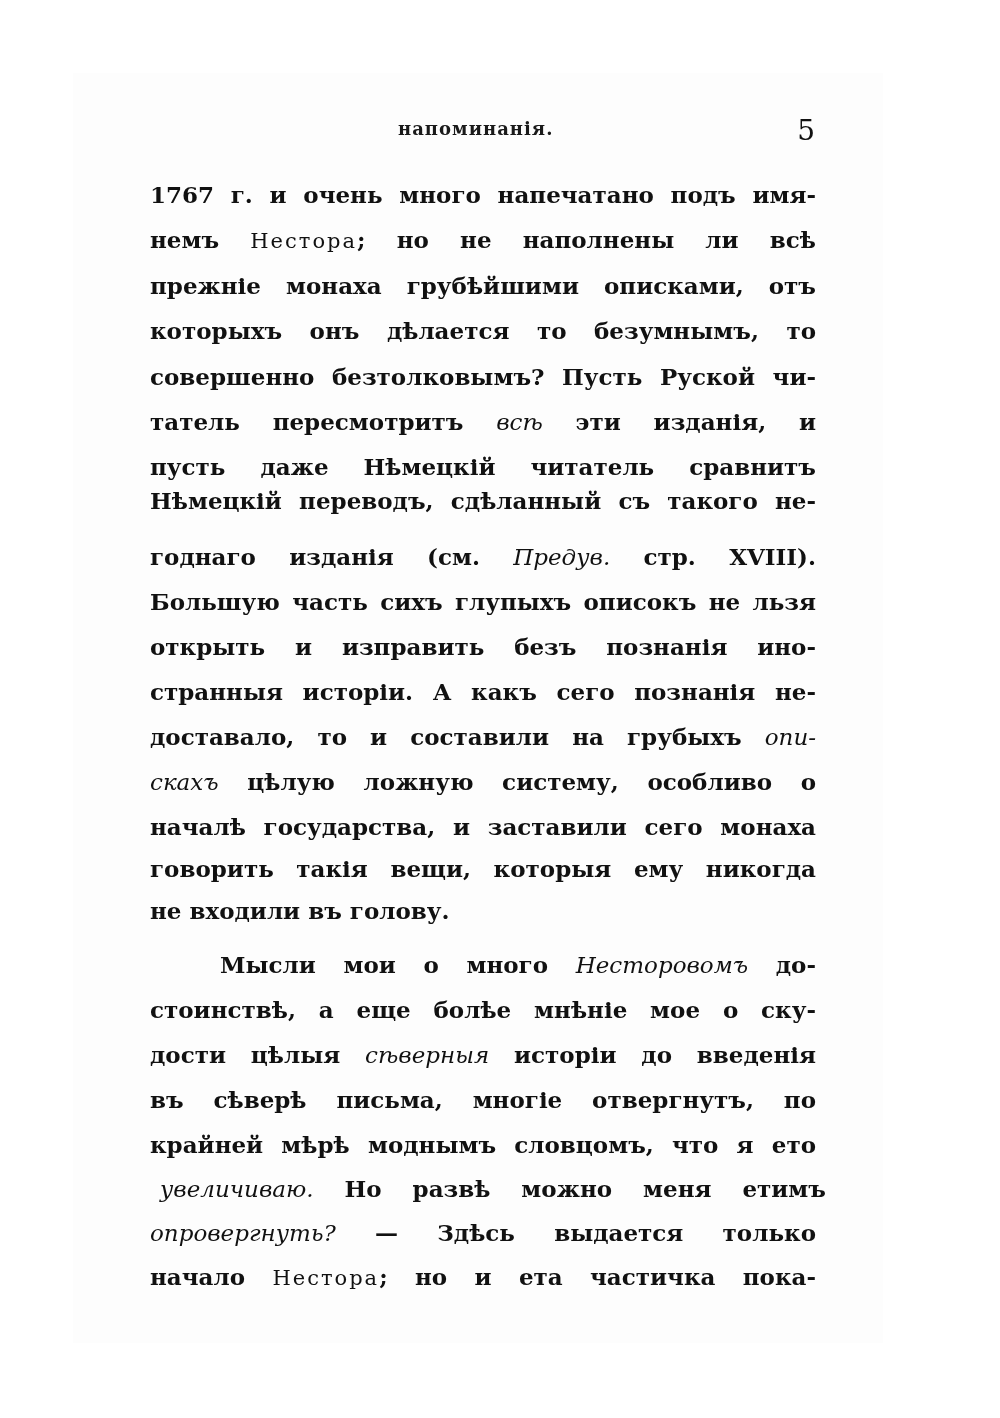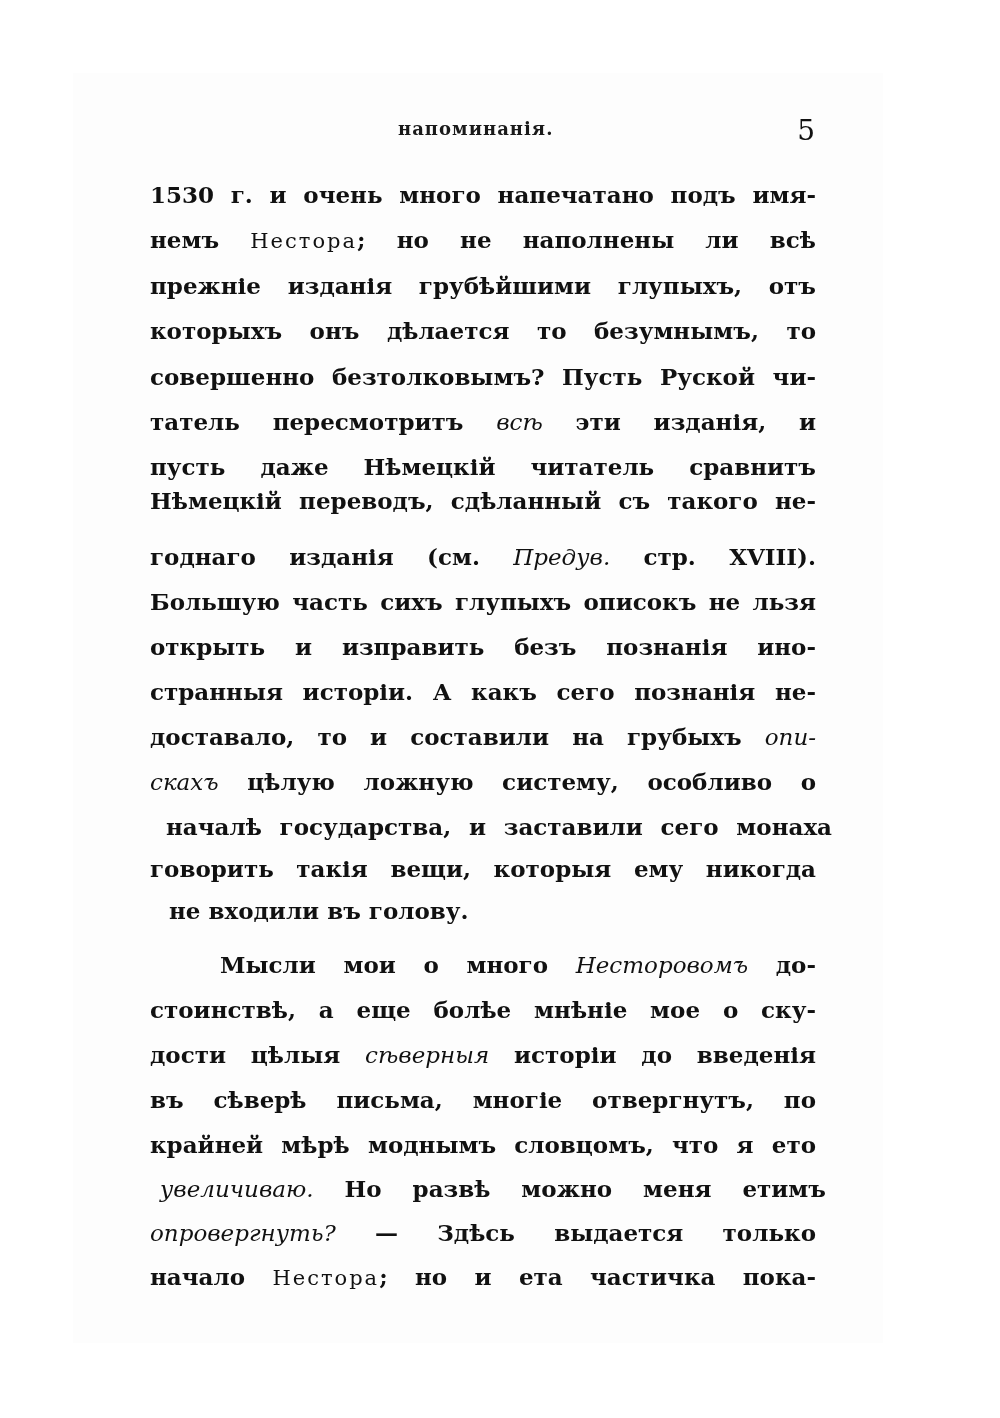--- a/index.html
+++ b/index.html
@@ -89,37 +89,37 @@
 
 <div class="page"></div>
 
 <div class="running-head">
   <span class="running-title">напоминанія.</span>
   <span class="page-number">5</span>
 </div>
 
 <div class="text-block" id="text-block">
     <div>
-      <div class="line" style="top: 0px;"><span class="seg">1530 г. и очень много напечатано подъ имя-</span></div>
+      <div class="line" style="top: 0px;"><span class="seg">1767 г. и очень много напечатано подъ имя-</span></div>
       <div class="line" style="top: 45px;"><span class="seg">немъ </span><span class="seg big">Нестора</span><span class="seg">; но не наполнены ли всѣ</span></div>
-      <div class="line" style="top: 91px;"><span class="seg">прежніе изданія грубѣйшими глупыхъ, отъ</span></div>
+      <div class="line" style="top: 91px;"><span class="seg">прежніе монаха грубѣйшими описками, отъ</span></div>
       <div class="line" style="top: 136px;"><span class="seg">которыхъ онъ дѣлается то безумнымъ, то</span></div>
       <div class="line" style="top: 182px;"><span class="seg">совершенно безтолковымъ? Пусть Руской чи-</span></div>
       <div class="line" style="top: 227px;"><span class="seg">татель пересмотритъ </span><span class="seg it">всѣ</span><span class="seg"> эти изданія, и</span></div>
       <div class="line" style="top: 272px;"><span class="seg">пусть даже Нѣмецкій читатель сравнитъ</span></div>
       <div class="line" style="top: 306px;"><span class="seg">Нѣмецкій переводъ, сдѣланный съ такого не-</span></div>
       <div class="line" style="top: 362px;"><span class="seg">годнаго изданія (см. </span><span class="seg it">Предув.</span><span class="seg"> стр. XVIII).</span></div>
       <div class="line" style="top: 407px;"><span class="seg">Большую часть сихъ глупыхъ описокъ не льзя</span></div>
       <div class="line" style="top: 452px;"><span class="seg">открыть и изправить безъ познанія ино-</span></div>
       <div class="line" style="top: 497px;"><span class="seg">странныя исторіи. А какъ сего познанія не-</span></div>
       <div class="line" style="top: 542px;"><span class="seg">доставало, то и составили на грубыхъ </span><span class="seg it">опи-</span></div>
       <div class="line" style="top: 587px;"><span class="seg it">скахъ</span><span class="seg"> цѣлую ложную систему, особливо о</span></div>
-      <div class="line" style="top: 632px; margin-left: 16px;"><span class="seg">началѣ государства, и заставили сего монаха</span></div>
+      <div class="line" style="top: 632px;"><span class="seg">началѣ государства, и заставили сего монаха</span></div>
       <div class="line" style="top: 674px;"><span class="seg">говорить такія вещи, которыя ему никогда</span></div>
-      <div class="line last" style="top: 716px; margin-left: 19px;"><span class="seg">не входили въ голову.</span></div>
+      <div class="line last" style="top: 716px;"><span class="seg">не входили въ голову.</span></div>
     </div>
     <div>
       <div class="line indent" style="top: 770px;"><span class="seg">Мысли мои о много </span><span class="seg it">Несторовомъ</span><span class="seg"> до-</span></div>
       <div class="line" style="top: 815px;"><span class="seg">стоинствѣ, а еще болѣе мнѣніе мое о ску-</span></div>
       <div class="line" style="top: 860px;"><span class="seg">дости цѣлыя </span><span class="seg it">сѣверныя</span><span class="seg"> исторіи до введенія</span></div>
       <div class="line" style="top: 905px;"><span class="seg">въ сѣверѣ письма, многіе отвергнутъ, по</span></div>
       <div class="line" style="top: 950px;"><span class="seg">крайней мѣрѣ моднымъ словцомъ, что я ето</span></div>
       <div class="line" style="top: 994px; margin-left: 10px;"><span class="seg it">увеличиваю.</span><span class="seg"> Но развѣ можно меня етимъ</span></div>
       <div class="line" style="top: 1038px;"><span class="seg it">опровергнуть?</span><span class="seg"> — Здѣсь выдается только</span></div>
       <div class="line" style="top: 1082px;"><span class="seg">начало </span><span class="seg big">Нестора</span><span class="seg">; но и ета частичка пока-</span></div>

